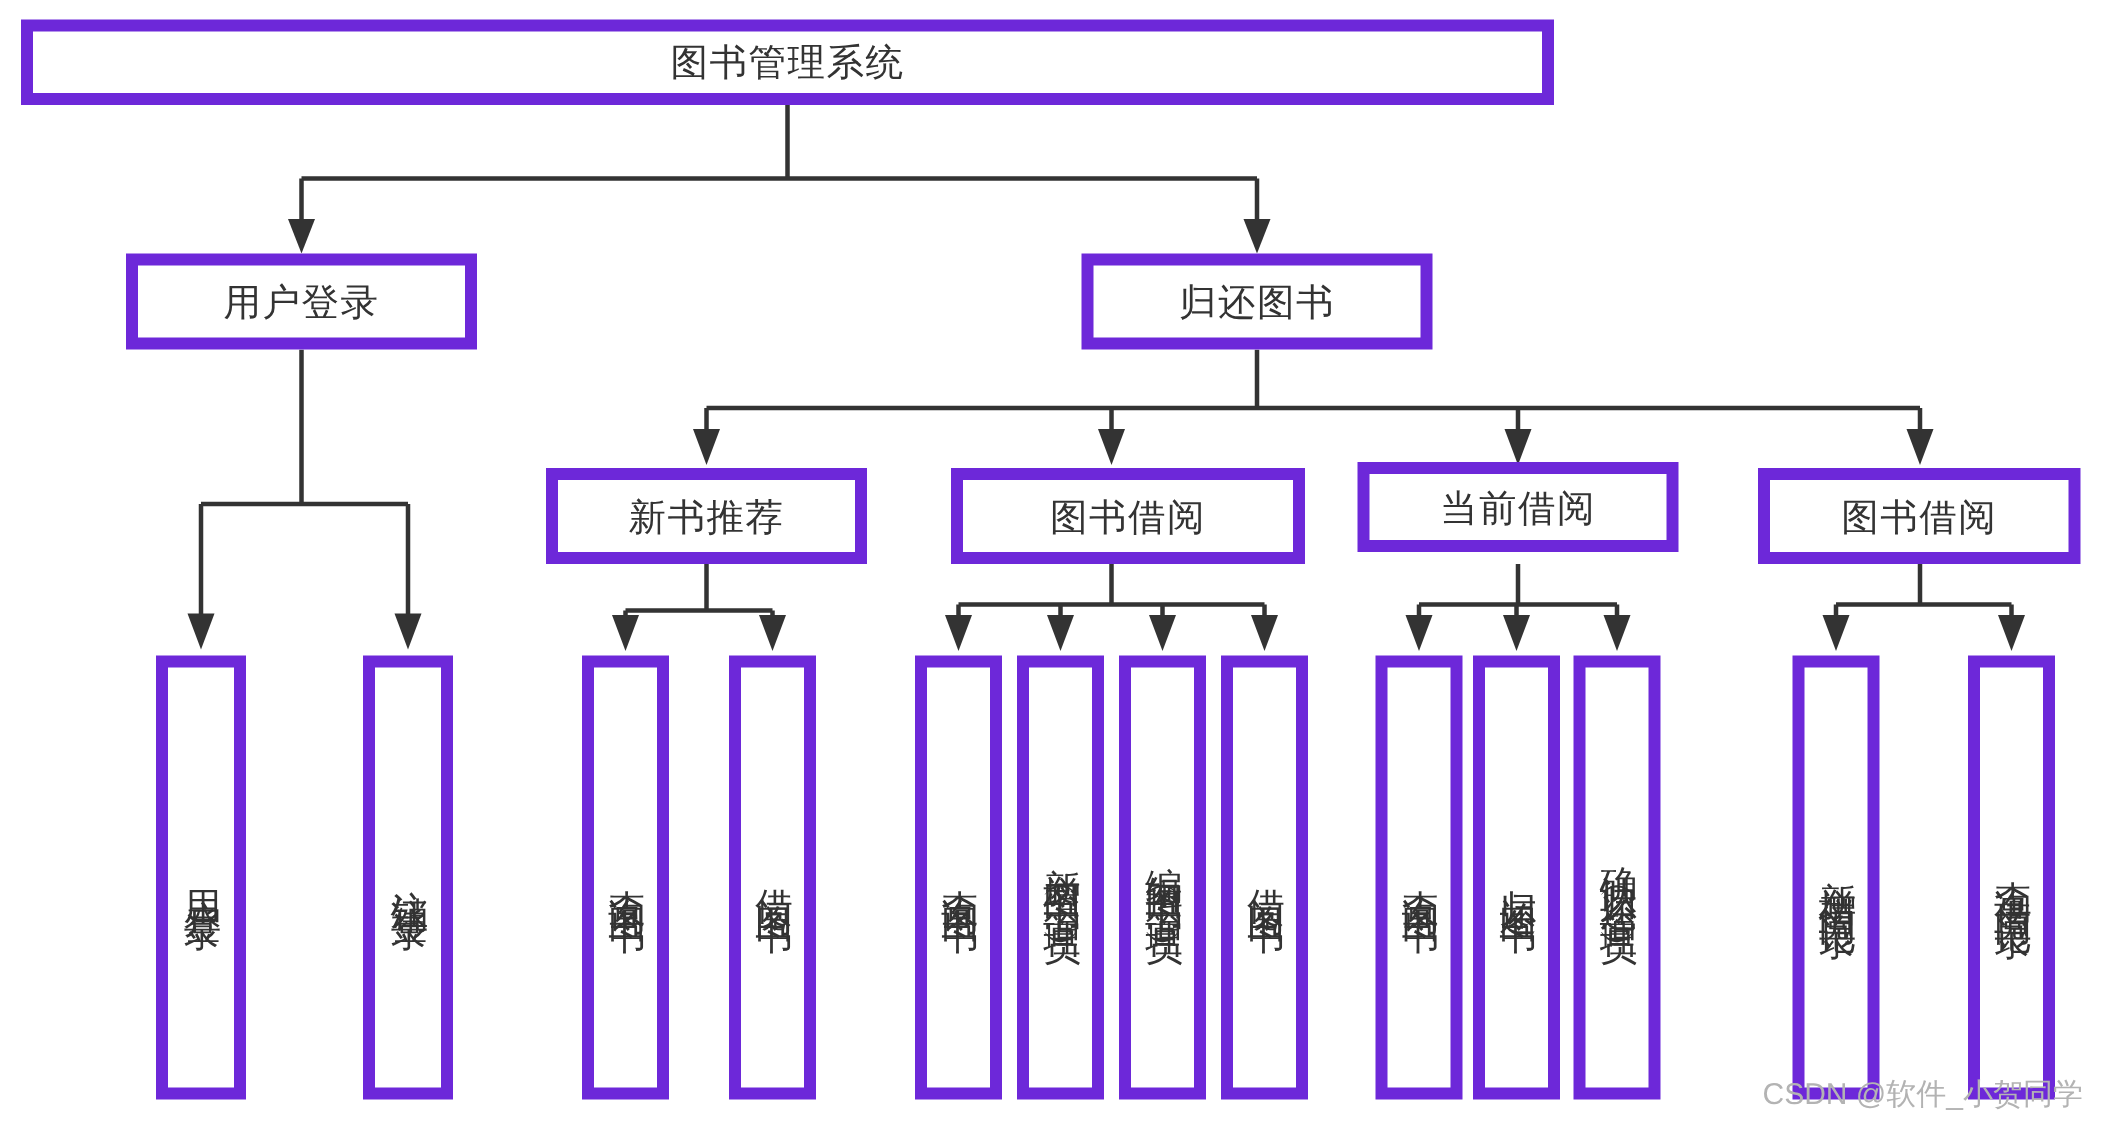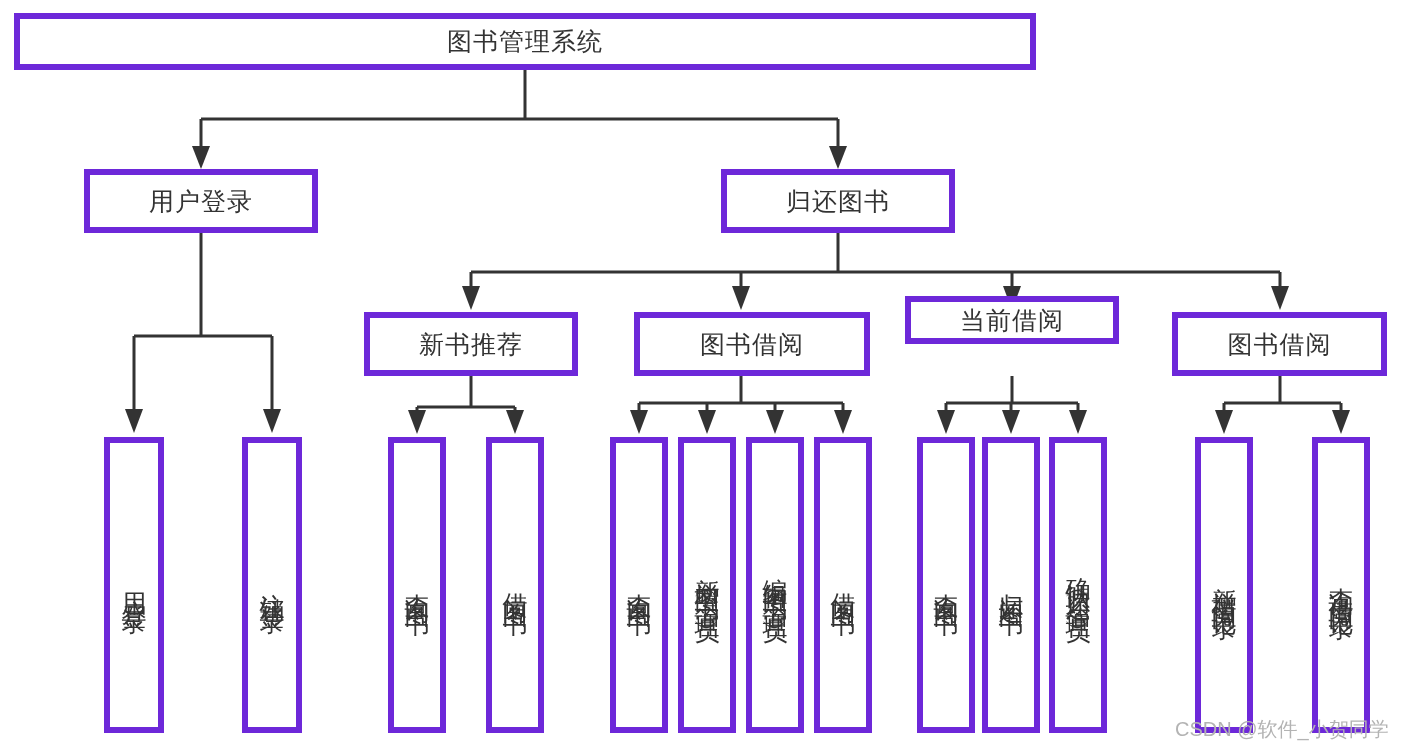--- a/index.html
+++ b/index.html
@@ -18,21 +18,21 @@
   }
   svg.connectors {
     position: absolute;
     left: 0; top: 0;
     width: 1405px; height: 747px;
     z-index: 1;
   }
   .node {
     position: absolute;
     box-sizing: border-box;
-    border: 6px solid #6d28d9;
+    border: 8px solid #6d28d9;
     background: #ffffff;
     display: flex;
     align-items: center;
     justify-content: center;
     z-index: 2;
     color: #333333;
   }
   .node.h {
     font-size: 25px;
     letter-spacing: 1px;
@@ -114,21 +114,21 @@
   <div class="node h" style="left:721px; top:169px; width:234px; height:64px;">
     <span>归还图书</span>
   </div>
 
   <div class="node h" style="left:364px; top:312px; width:214px; height:64px;">
     <span>新书推荐</span>
   </div>
   <div class="node h" style="left:634px; top:312px; width:236px; height:64px;">
     <span>图书借阅</span>
   </div>
-  <div class="node h" style="left:905px; top:296px; width:214px; height:48px;text-align:center;">
+  <div class="node h" style="left:905px; top:308px; width:214px; height:60px;text-align:center;">
     <span>当前借阅</span>
   </div>
   <div class="node h" style="left:1172px; top:312px; width:215px; height:64px;">
     <span>图书借阅</span>
   </div>
 
   <div class="node v" style="left:104px; top:437px; width:60px; height:296px;">
     <span>用户登录</span>
   </div>
   <div class="node v" style="left:242px; top:437px; width:60px; height:296px;">

